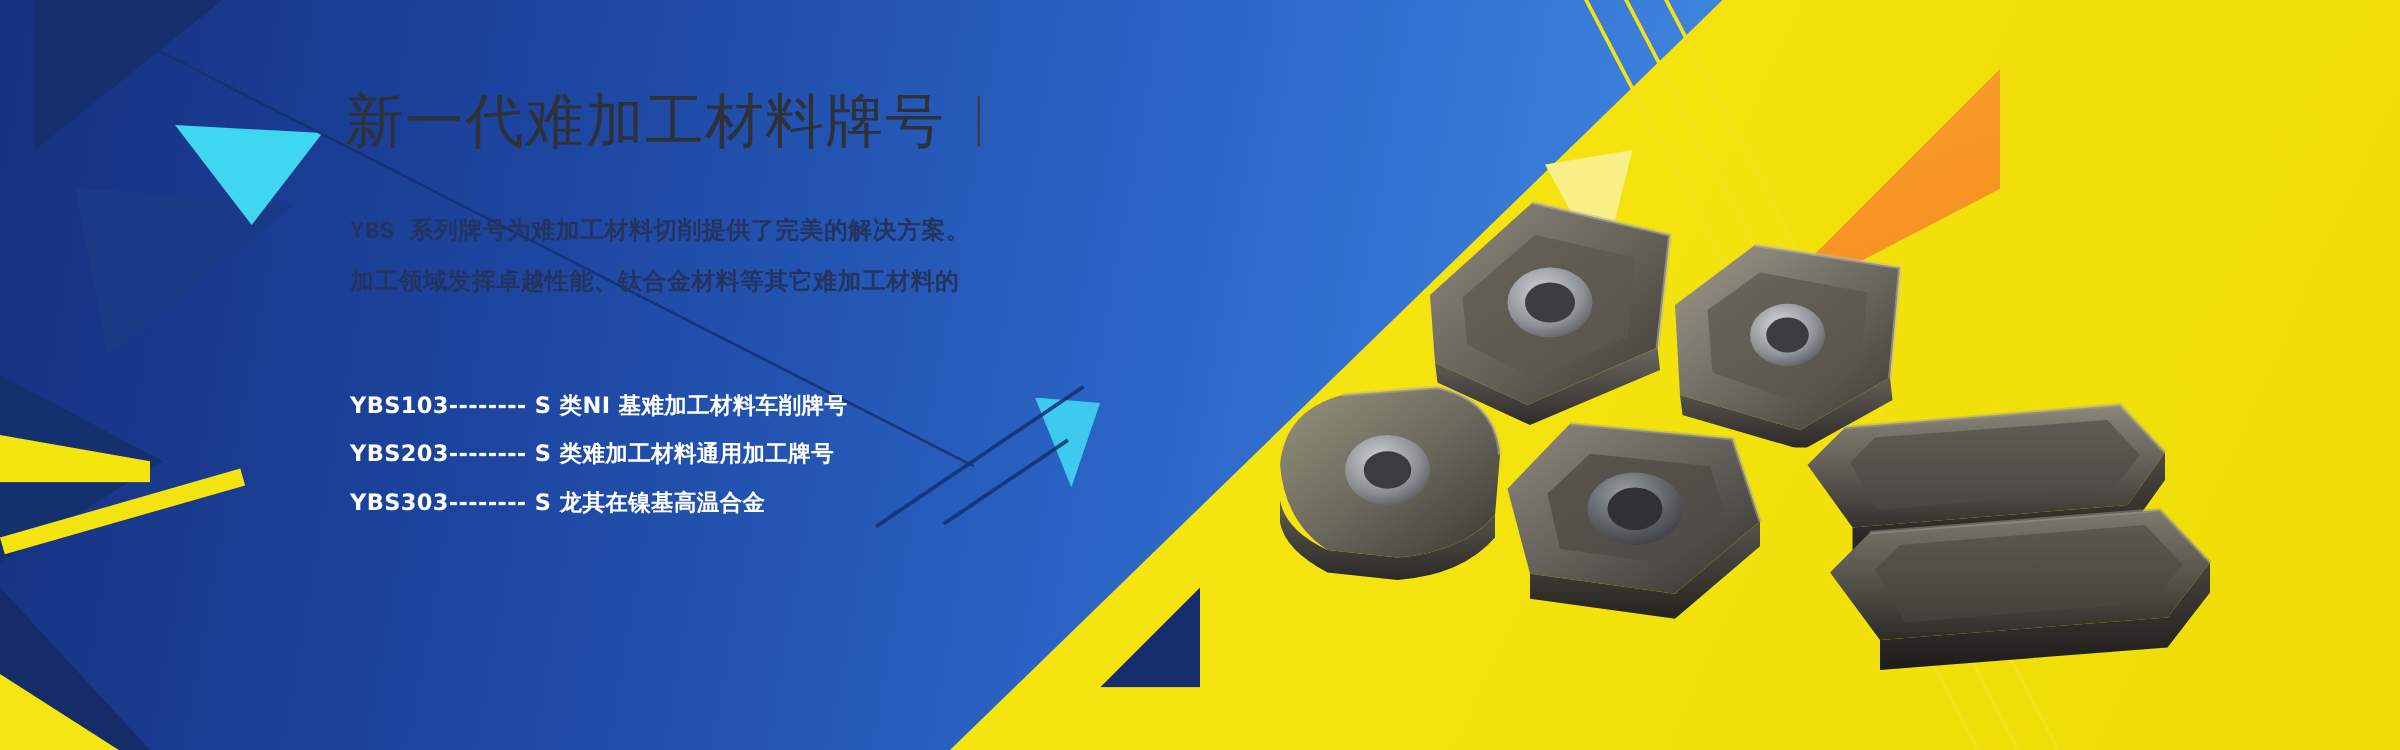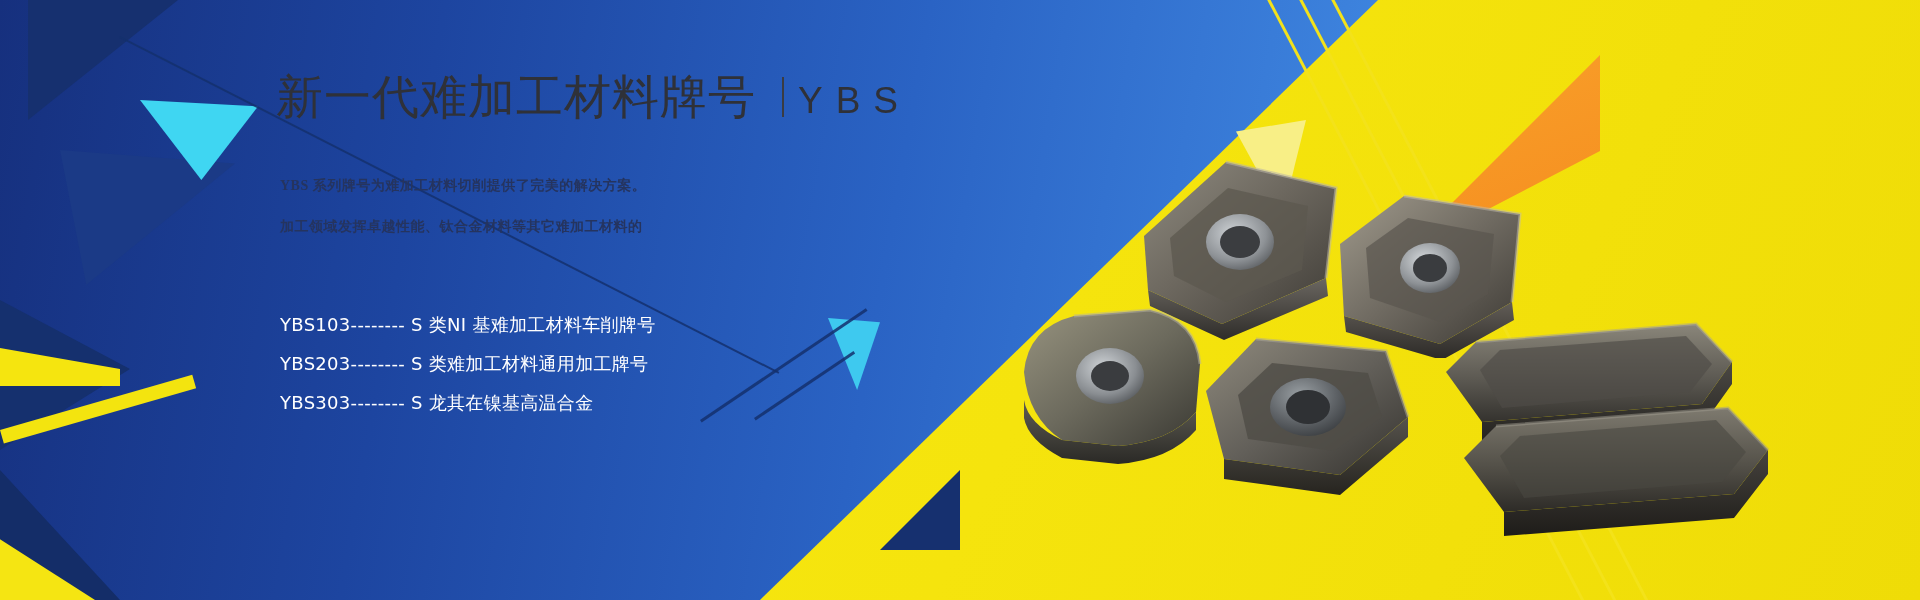--- a/index.html
+++ b/index.html
@@ -114,31 +114,31 @@
   .headline .cn{font-family:"DejaVu Sans",sans-serif;font-weight:400;}
   .headline .divider{
     display:inline-block;width:2px;height:40px;background:#3a3c42;
     margin:0 14px 0 26px;position:relative;top:4px;
   }
   .headline .ybs{font-size:37px;letter-spacing:13px;font-weight:400;}
 
   .para{
     position:absolute;left:4px;top:165px;
     color:#25345f;
-    font-family:Liberation Serif, serif;
-    font-size:14px;font-weight:600;line-height:41px;
+    font-family:Liberation Mono, monospace;
+    font-size:19px;font-weight:600;line-height:41px;
     white-space:nowrap;
   }
   .para div{letter-spacing:.5px;}
 
   .specs{
     position:absolute;left:4px;top:305px;
     color:#ffffff;
     font-family:"DejaVu Sans",sans-serif;
-    font-size:18px;font-weight:400;line-height:39px;
+    font-size:18px;font-weight:700;line-height:39px;
     white-space:nowrap;
   }
   .specs div{letter-spacing:.3px;}
 
   
   .inserts{position:absolute;left:1000px;top:150px;width:800px;height:400px;}
   .insert{position:absolute;}
   .insert svg{display:block;}
 </style>
 </head>
@@ -165,21 +165,20 @@
   <div class="shape yellow-tri-b"></div>
   <div class="shape hair h1"></div>
   <div class="shape hair h2"></div>
   <div class="shape hair h3"></div>
 
   <div class="content">
 
     <div class="headline">
       <span class="cn">新一代难加工材料牌号</span>
       <span class="divider"></span>
-      <span class="ybs">YBS</span>
     </div>
 
     <div class="para">
       <div>YBS 系列牌号为难加工材料切削提供了完美的解决方案。</div>
       <div>加工领域发挥卓越性能、钛合金材料等其它难加工材料的</div>
     </div>
 
     <div class="specs">
       <div>YBS103-------- S 类NI 基难加工材料车削牌号</div>
       <div>YBS203-------- S 类难加工材料通用加工牌号</div>

